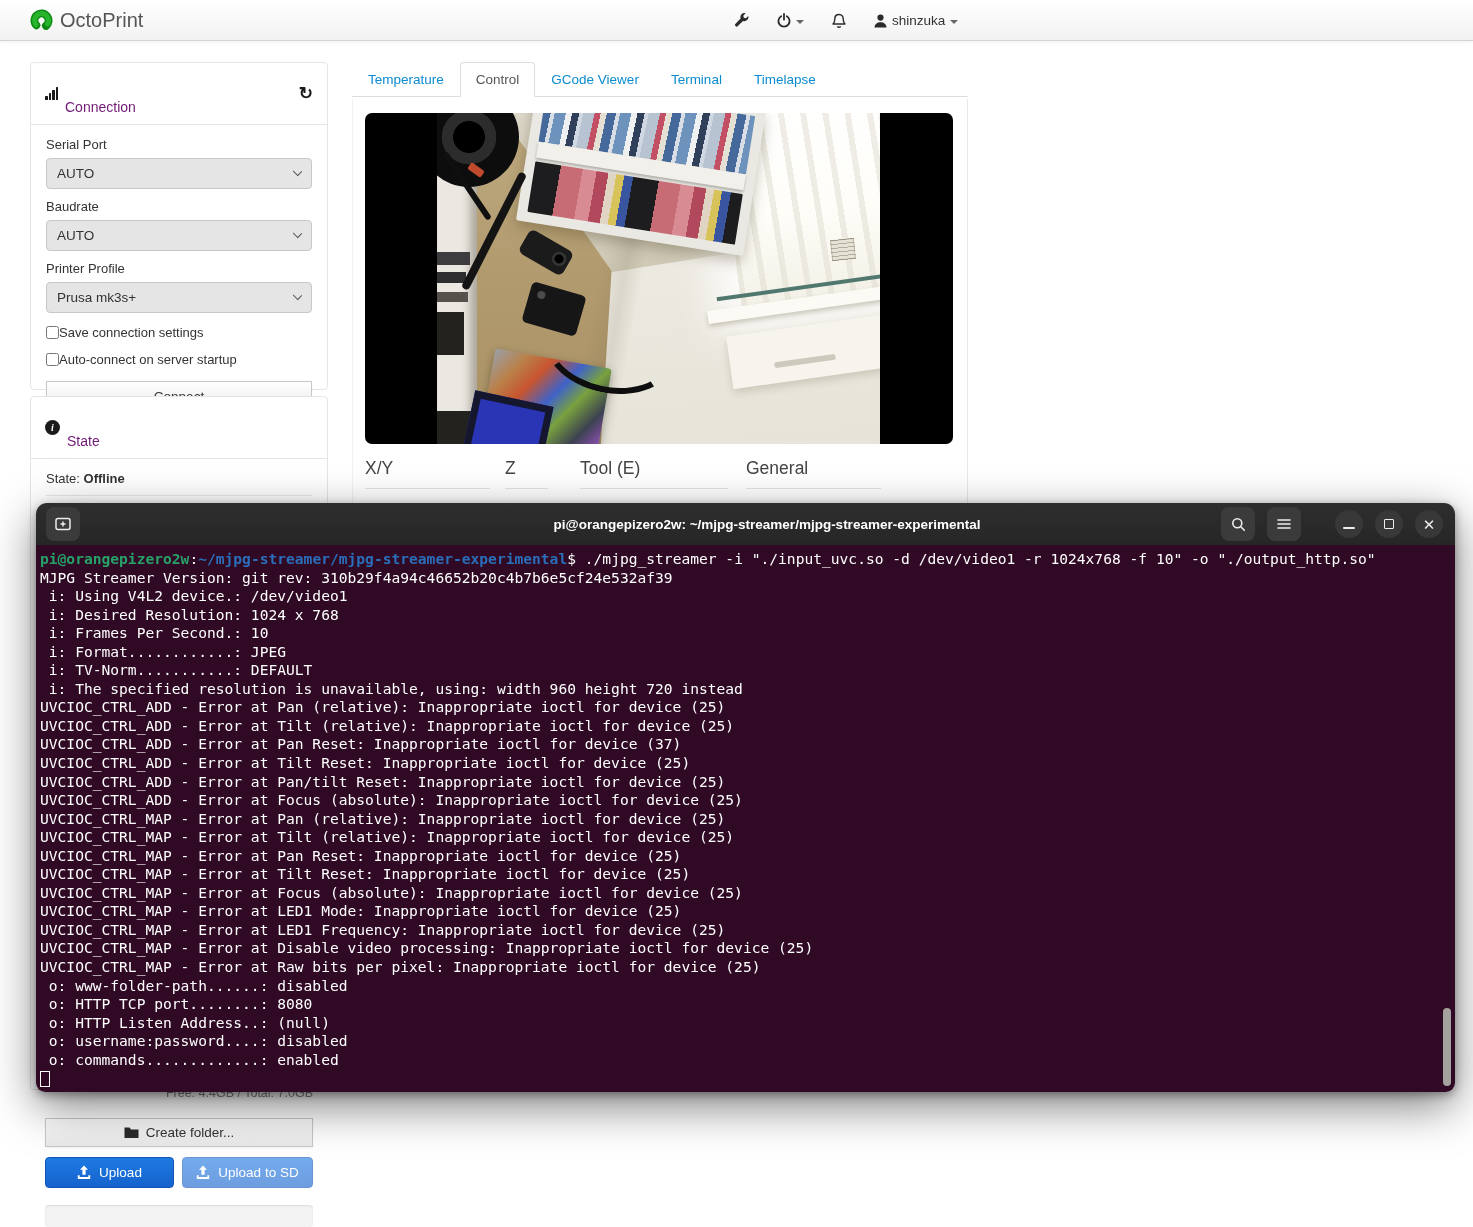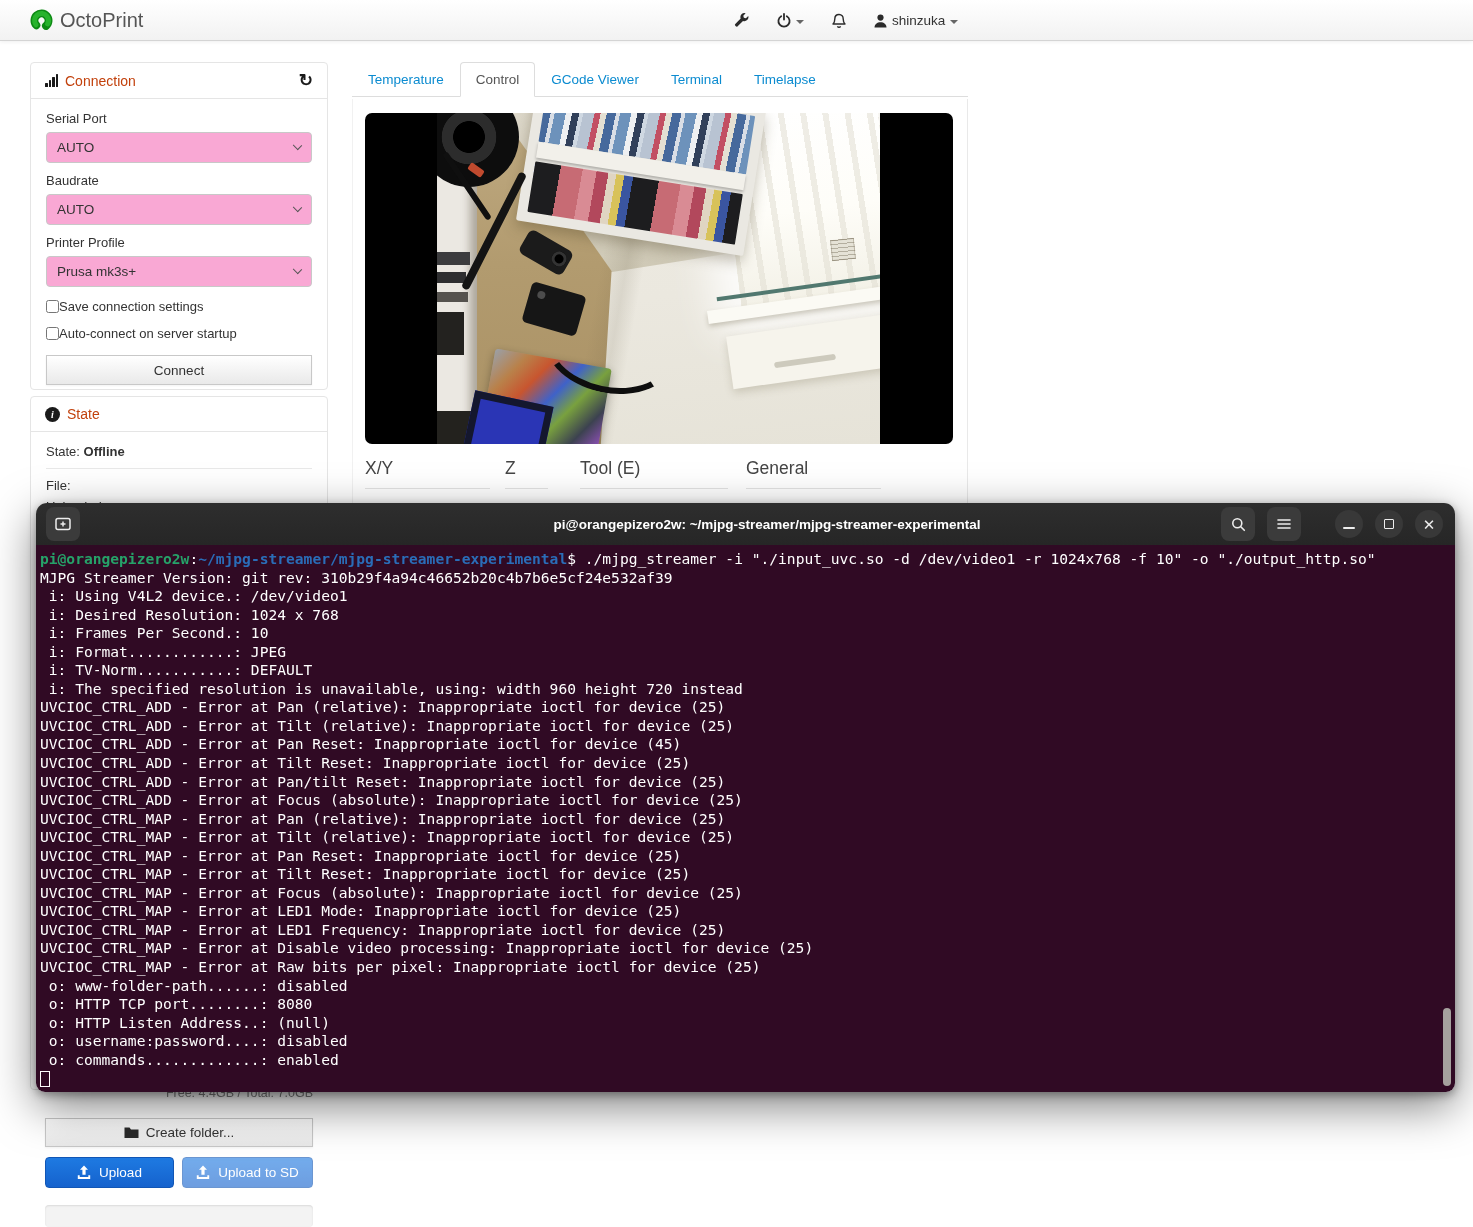--- a/index.html
+++ b/index.html
@@ -15,29 +15,29 @@
   .brand { position:absolute; left:30px; top:0; height:41px; display:flex; align-items:center; gap:7px; }
   .brand-title { font-size:20px; color:#555; }
   .nav-icons { position:absolute; left:720px; top:0; height:41px; display:flex; align-items:center; }
   .nav-item { display:flex; align-items:center; gap:5px; cursor:pointer; padding:0 14px; color:#333; }
   .caret { width:0; height:0; border-left:4px solid transparent; border-right:4px solid transparent; border-top:4px solid #666; margin-top:2px; }
   .nav-user-name { font-size:13.5px; color:#333; }
 
   
   .panel { position:absolute; left:30px; width:298px; background:#fff; border:1px solid #e5e5e5; border-radius:4px; }
   .panel-head { display:flex; align-items:center; gap:7px; padding:9px 14px; border-bottom:1px solid #e5e5e5; }
-  .panel-title { color:#c2410c; font-size:14px; }
+  .panel-title { color:#701a75; font-size:14px;margin-top:27px; }
   .panel-body { padding:12px 15px 14px 15px; font-size:13px; }
   .spacer { flex:1; }
   .sigbars { display:flex; align-items:flex-end; gap:1px; }
   .sigbars i { display:block; width:2.5px; background:#1a1a1a; border-radius:0.5px; }
   .refresh-glyph { font-size:17px; color:#1a1a1a; font-weight:bold; line-height:1; }
   .form-label { color:#333; margin:10px 0 6px; }
   .form-label:first-child { margin-top:0; }
-  .selectbox { position:relative; height:31px; border:1px solid #c8c8c8; border-radius:4px; background:#f9a8d4;
+  .selectbox { position:relative; height:31px; border:1px solid #c8c8c8; border-radius:4px; background:#e5e5e5;
     display:flex; align-items:center; padding:0 10px; color:#333; font-size:13.5px; cursor:pointer; }
   .selectbox .chev { position:absolute; right:10px; top:11px; width:7px; height:7px; border-right:1.8px solid #555; border-bottom:1.8px solid #555; transform:rotate(45deg) scaleY(0.9); margin-top:-2px; }
   .checkrow { display:flex; align-items:center; margin:12px 0 0; }
   .checkrow input { width:13px; height:13px; }
   .btn { display:flex; align-items:center; justify-content:center; gap:7px; border:1px solid #c8c8c8; border-radius:0;
     background:linear-gradient(180deg,#ffffff,#e9e9e9); color:#333; font-size:13.5px; cursor:pointer;
     box-shadow:inset 0 1px 0 rgba(255,255,255,.3), 0 1px 2px rgba(0,0,0,.05); }
   .connect-btn { width:100%; height:30px; margin-top:14px; }
   .state-line { font-size:13px; }
   .state-line b { font-weight:bold; }
@@ -386,21 +386,21 @@
           <div class="tline"><span class="c-green">pi@orangepizero2w</span><span class="c-fg">:</span><span class="c-blue">~/mjpg-streamer/mjpg-streamer-experimental</span><span class="c-fg">$ ./mjpg_streamer -i "./input_uvc.so -d /dev/video1 -r 1024x768 -f 10" -o "./output_http.so"</span></div>
           <div class="tline"><span class="c-fg">MJPG Streamer Version: git rev: 310b29f4a94c46652b20c4b7b6e5cf24e532af39</span></div>
           <div class="tline"><span class="c-fg"> i: Using V4L2 device.: /dev/video1</span></div>
           <div class="tline"><span class="c-fg"> i: Desired Resolution: 1024 x 768</span></div>
           <div class="tline"><span class="c-fg"> i: Frames Per Second.: 10</span></div>
           <div class="tline"><span class="c-fg"> i: Format............: JPEG</span></div>
           <div class="tline"><span class="c-fg"> i: TV-Norm...........: DEFAULT</span></div>
           <div class="tline"><span class="c-fg"> i: The specified resolution is unavailable, using: width 960 height 720 instead</span></div>
           <div class="tline"><span class="c-fg">UVCIOC_CTRL_ADD - Error at Pan (relative): Inappropriate ioctl for device (25)</span></div>
           <div class="tline"><span class="c-fg">UVCIOC_CTRL_ADD - Error at Tilt (relative): Inappropriate ioctl for device (25)</span></div>
-          <div class="tline"><span class="c-fg">UVCIOC_CTRL_ADD - Error at Pan Reset: Inappropriate ioctl for device (45)</span></div>
+          <div class="tline"><span class="c-fg">UVCIOC_CTRL_ADD - Error at Pan Reset: Inappropriate ioctl for device (37)</span></div>
           <div class="tline"><span class="c-fg">UVCIOC_CTRL_ADD - Error at Tilt Reset: Inappropriate ioctl for device (25)</span></div>
           <div class="tline"><span class="c-fg">UVCIOC_CTRL_ADD - Error at Pan/tilt Reset: Inappropriate ioctl for device (25)</span></div>
           <div class="tline"><span class="c-fg">UVCIOC_CTRL_ADD - Error at Focus (absolute): Inappropriate ioctl for device (25)</span></div>
           <div class="tline"><span class="c-fg">UVCIOC_CTRL_MAP - Error at Pan (relative): Inappropriate ioctl for device (25)</span></div>
           <div class="tline"><span class="c-fg">UVCIOC_CTRL_MAP - Error at Tilt (relative): Inappropriate ioctl for device (25)</span></div>
           <div class="tline"><span class="c-fg">UVCIOC_CTRL_MAP - Error at Pan Reset: Inappropriate ioctl for device (25)</span></div>
           <div class="tline"><span class="c-fg">UVCIOC_CTRL_MAP - Error at Tilt Reset: Inappropriate ioctl for device (25)</span></div>
           <div class="tline"><span class="c-fg">UVCIOC_CTRL_MAP - Error at Focus (absolute): Inappropriate ioctl for device (25)</span></div>
           <div class="tline"><span class="c-fg">UVCIOC_CTRL_MAP - Error at LED1 Mode: Inappropriate ioctl for device (25)</span></div>
           <div class="tline"><span class="c-fg">UVCIOC_CTRL_MAP - Error at LED1 Frequency: Inappropriate ioctl for device (25)</span></div>

